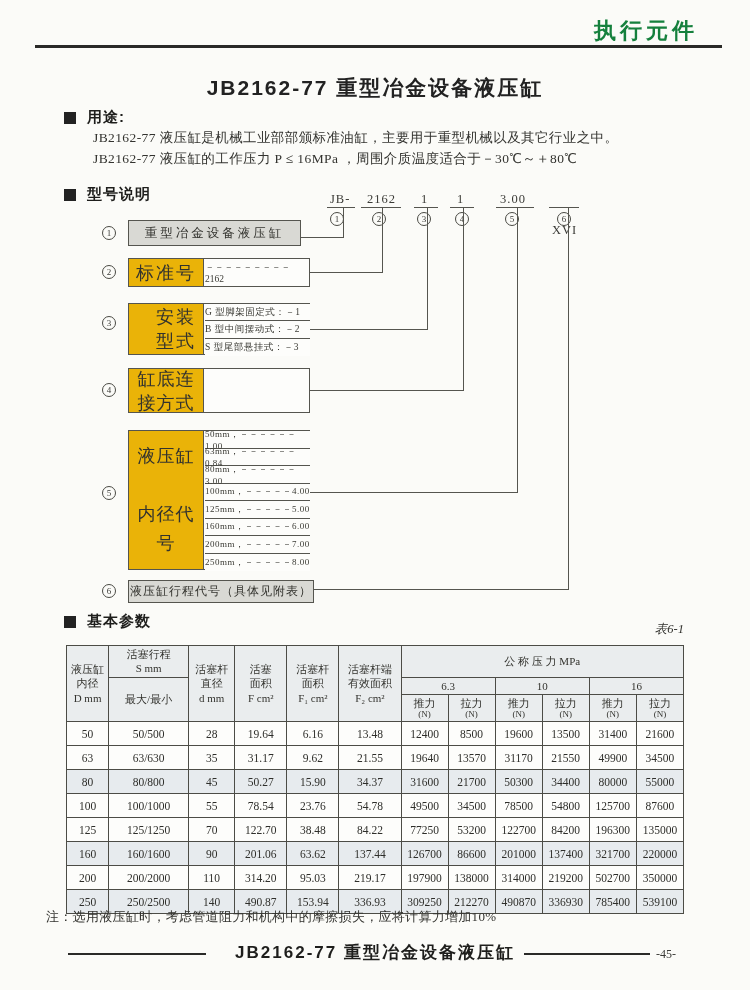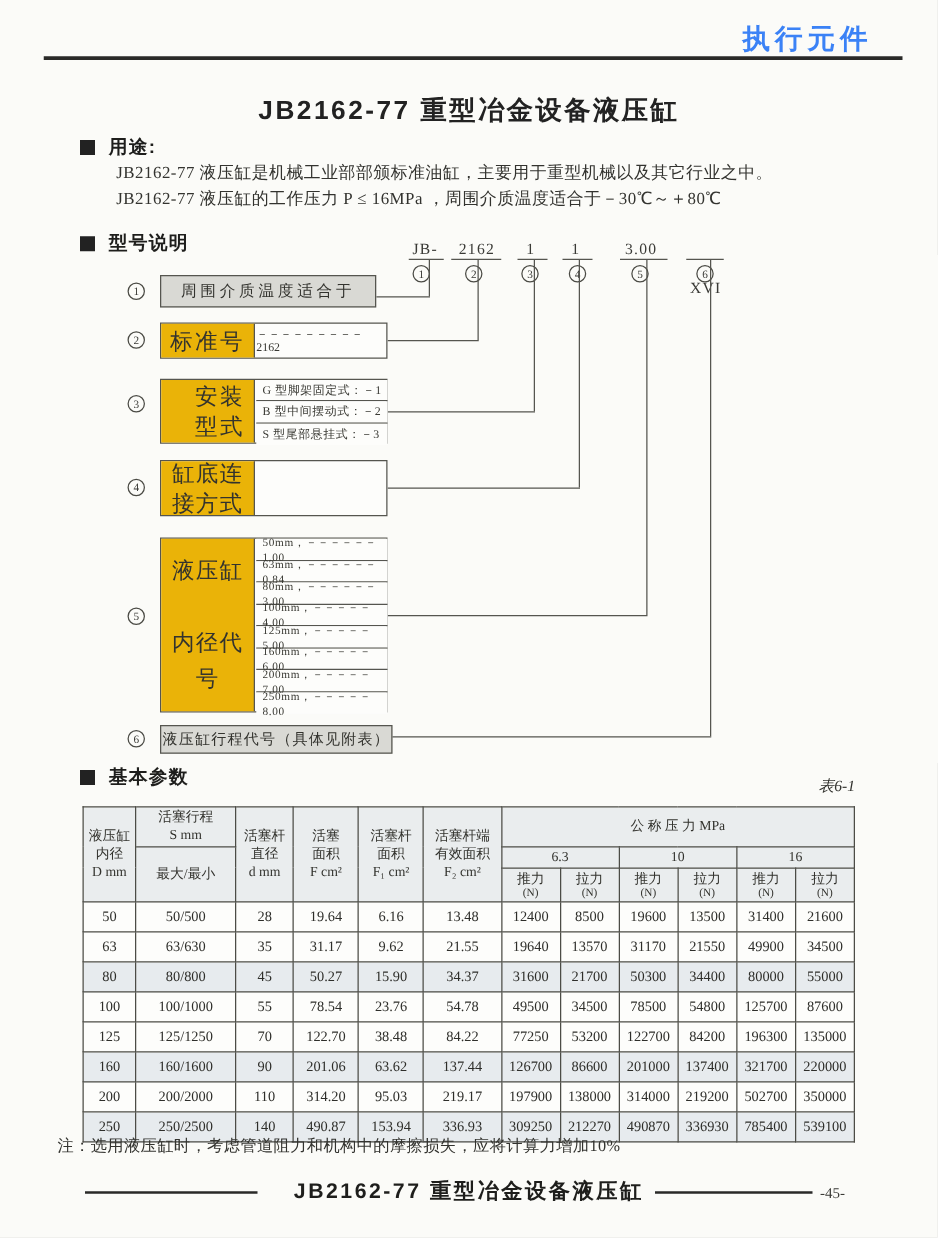--- a/index.html
+++ b/index.html
@@ -4,21 +4,21 @@
 <style>
   html,body{margin:0;padding:0;background:#e8e8e6;}
   .page{
     position:relative;width:750px;height:990px;margin:0 auto;
     background:#fbfbf8;overflow:hidden;
     font-family:"Liberation Serif", serif;color:#2b2b28;
   }
   
   .hdr-label{position:absolute;top:16px;right:52px;
     font-family:"Liberation Sans", sans-serif;font-weight:bold;
-    font-size:22px;letter-spacing:4px;color:#3b82f6;}
+    font-size:22px;letter-spacing:4px;color:#15803d;}
   .hdr-rule{position:absolute;top:45px;left:35px;width:687px;height:3px;background:#2a2a28;}
   
   .doc-title{position:absolute;top:74px;left:0;width:100%;text-align:center;
     font-family:"Liberation Sans", sans-serif;font-weight:bold;
     font-size:21px;letter-spacing:2px;color:#222;}
   
   .sec{position:absolute;left:64px;display:flex;align-items:center;gap:11px;}
   .sec .bullet{width:12px;height:12px;background:#222;flex:0 0 auto;}
   .sec .sec-label{font-family:"Liberation Sans", sans-serif;font-weight:bold;
     font-size:15px;letter-spacing:1px;color:#1e1e1c;}
@@ -34,21 +34,21 @@
   .dbox{position:absolute;box-sizing:border-box;border:1px solid #55554f;background:#fdfdfb;}
   .dbox .lcell{position:absolute;left:0;top:0;bottom:0;box-sizing:border-box;
     background:#eab308;border-right:1px solid #55554f;
     display:flex;align-items:center;justify-content:center;text-align:center;
     font-size:18px;letter-spacing:2px;color:#33332e;}
   .dbox.solid{background:#d9d9d4;display:flex;align-items:center;justify-content:center;
     font-size:12.5px;letter-spacing:1px;color:#33332e;}
   .opts{position:absolute;top:0;bottom:0;right:0;}
   .opt-row{box-sizing:border-box;border-bottom:1px solid #55554f;
     font-size:9.5px;letter-spacing:0.5px;color:#3a3a34;
-    display:flex;align-items:center;padding-left:5px;background:#fdfdfb;}
+    display:flex;align-items:center;background:#fdfdfb;}
   .opt-row:last-child{border-bottom:none;}
   .pre{white-space:pre-line;}
   
   .table-label{position:absolute;top:621px;right:66px;font-size:12.5px;color:#33332f;font-style:italic;}
   .ptable{position:absolute;top:645px;left:66px;width:618px;border-collapse:collapse;table-layout:fixed;}
   .ptable th,.ptable td{box-sizing:border-box;border:1px solid #4c4c46;
     text-align:center;vertical-align:middle;padding:1px;}
   .ptable thead th{background:#eaedee;font-weight:normal;font-size:11px;
     line-height:1.3;color:#33332e;}
   .ptable thead tr:nth-child(1) th{height:22px;}
@@ -120,21 +120,21 @@
     <div class="vline" style="left:568px;top:18px;height:381px;"></div>
 
     <div class="hline" style="left:301px;top:47px;width:43px;"></div>
     <div class="hline" style="left:310px;top:82px;width:73px;"></div>
     <div class="hline" style="left:310px;top:139px;width:118px;"></div>
     <div class="hline" style="left:310px;top:200px;width:154px;"></div>
     <div class="hline" style="left:310px;top:302px;width:208px;"></div>
     <div class="hline" style="left:313px;top:399px;width:256px;"></div>
 
     <span class="circ" style="left:102px;top:36px;">1</span>
-    <div class="dbox solid" style="left:128px;top:30px;width:173px;height:26px;letter-spacing:3px;">周围介质温度适合于</div>
+    <div class="dbox solid" style="left:128px;top:30px;width:173px;height:26px;letter-spacing:3px;">重型冶金设备液压缸</div>
 
     <span class="circ" style="left:102px;top:75px;">2</span>
     <div class="dbox" style="left:128px;top:68px;width:182px;height:29px;">
       <div class="lcell" style="width:75px;">标准号</div>
       <div class="opts" style="left:76px;display:flex;align-items:center;justify-content:center;font-size:9.5px;color:#3a3a34;">－－－－－－－－－2162</div>
     </div>
 
     <span class="circ" style="left:102px;top:126px;">3</span>
     <div class="dbox" style="left:128px;top:113px;width:182px;height:52px;">
       <div class="lcell" style="width:75px;padding-left:20px;">安装型式</div>

